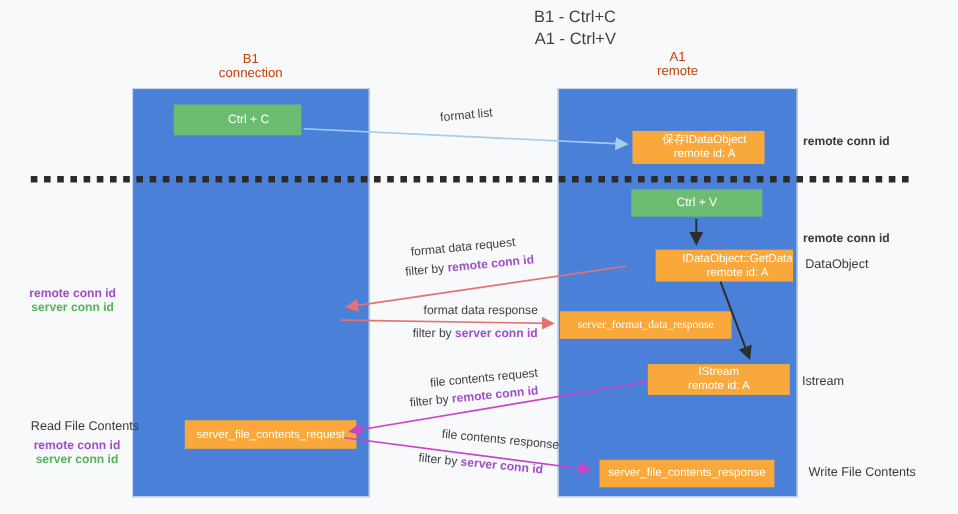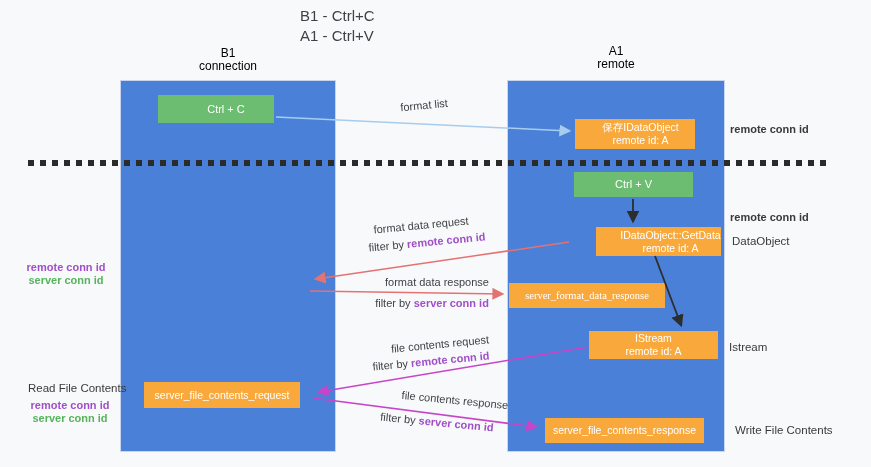--- a/index.html
+++ b/index.html
@@ -3,41 +3,41 @@
 <meta charset="utf-8">
 <style>
   html,body{margin:0;padding:0;}
   body{background:#f8f9fb;font-family:"Liberation Sans",sans-serif;}
   #canvas{position:relative;width:871px;height:467px;background:#f8f9fb;overflow:hidden;}
 
   .col{position:absolute;top:80px;height:372px;background:#4a80d8;border:1px solid #c9d4ee;box-sizing:border-box;z-index:1;}
   #col-left{left:120px;width:216px;}
   #col-right{left:507px;width:218px;}
 
-  .title{position:absolute;left:300px;top:6px;width:260px;text-align:left;color:#3f4245;font-size:15px;line-height:20px;z-index:5;}
-  .col-heading{position:absolute;text-align:center;color:#000000;font-size:12px;line-height:13px;z-index:5;}
+  .title{position:absolute;left:300px;top:6px;width:260px;text-align:right;color:#3f4245;font-size:15px;line-height:20px;z-index:5;}
+  .col-heading{position:absolute;text-align:center;color:#c2410c;font-size:12px;line-height:13px;z-index:5;}
   #heading-left{left:120px;top:47px;width:216px;}
   #heading-right{left:507px;top:45px;width:218px;}
 
   .node{position:absolute;display:flex;flex-direction:column;align-items:center;justify-content:center;
         color:#ffffff;text-align:center;z-index:3;box-sizing:border-box;}
   .node.orange{background:#f9a93c;}
   .node.green{background:#6cbd71;}
   .node .l1,.node .l2{display:block;line-height:13px;}
   .fs11{font-size:11px;}
   .fs105{font-size:10.5px;}
 
   #node-ctrl-c{left:158px;top:95px;width:116px;height:28px;padding-left:20px;}
   #node-save{left:575px;top:119px;width:120px;height:30px;padding-left:11px;}
   #node-ctrl-v{left:574px;top:172px;width:119px;height:25px;}
   #node-getdata{left:596px;top:227px;width:125px;height:29px;padding-left:24px;}
   #node-format-request{left:152px;top:268px;width:156px;height:26px;}
   #node-format-response{left:509px;top:283px;width:156px;height:25px;font-family:Liberation Serif, serif;}
   #node-istream{left:589px;top:331px;width:129px;height:28px;}
-  #node-file-request{left:144px;top:382px;width:156px;height:26px;}
+  #node-file-request{left:168px;top:382px;width:156px;height:26px;}
   #node-file-response{left:545px;top:418px;width:159px;height:25px;}
 
   svg#wires{position:absolute;left:0;top:0;z-index:4;pointer-events:none;}
 
   .edge-label{position:absolute;text-align:center;color:#3f4245;font-size:11px;z-index:5;white-space:nowrap;}
   .rot-up{transform:rotate(-5.5deg);}
   .rot-down{transform:rotate(5.5deg);}
   .purple-b{color:#a04fc8;font-weight:bold;}
   .green-b{color:#57b35c;font-weight:bold;}
 

